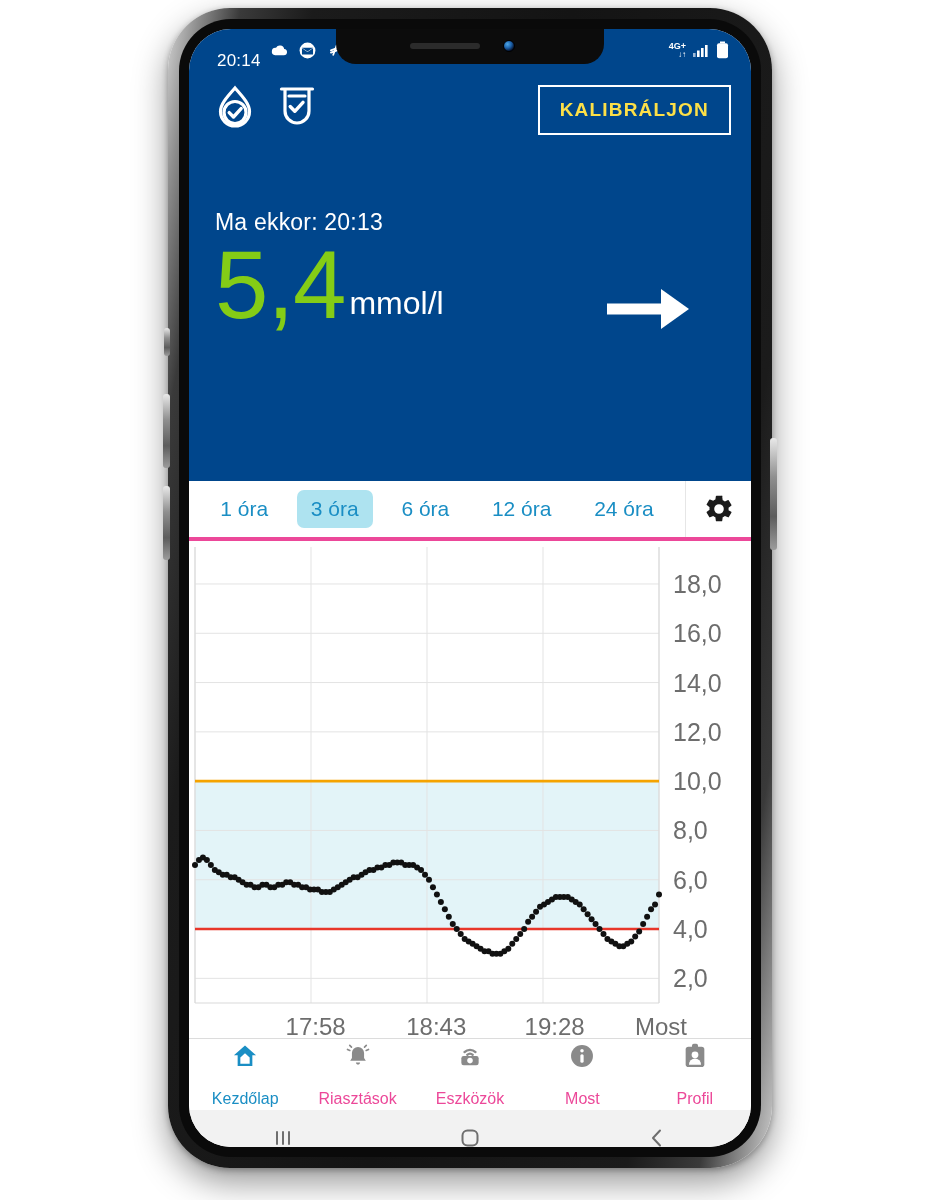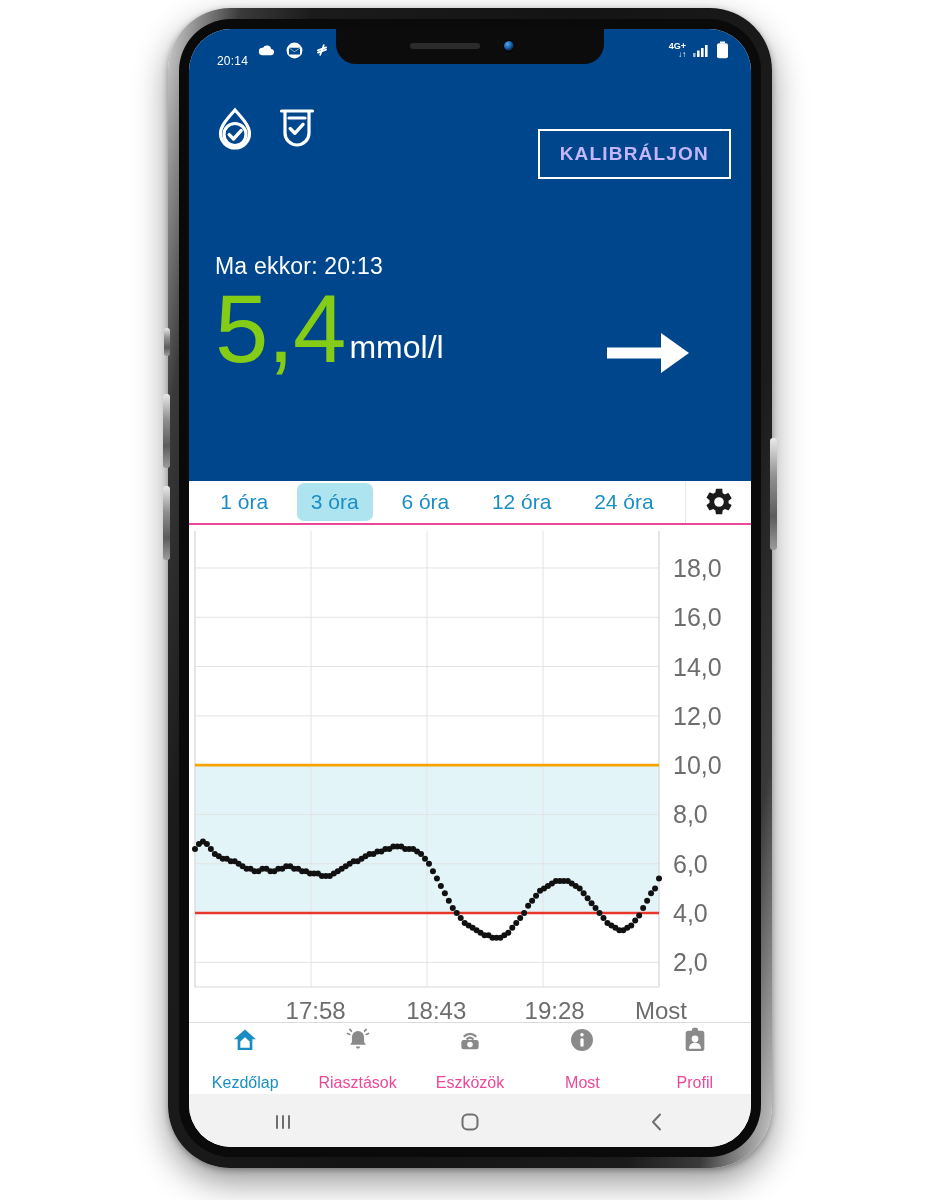--- a/index.html
+++ b/index.html
@@ -101,44 +101,43 @@
 
   .statusbar {
     height: 42px;
     display: flex;
     align-items: center;
     padding: 0 22px 0 28px;
     color: #ffffff;
     font-size: 17px;
   }
   .sb-left { display: flex; align-items: center; gap: 9px; }
-  .sb-time { font-size: 12px; letter-spacing: .2px; margin-top: 22px; }
+  .sb-time { font-size: 17px; letter-spacing: .2px; margin-top: 22px; }
   .sb-right { margin-left: auto; display: flex; align-items: center; gap: 6px; }
   .sb-4g { font-size: 8px; line-height: 1; text-align: right; }
   .sb-4g b { display: block; font-weight: 700; font-size: 9px; }
   .sb-4g i { display: block; font-style: normal; font-size: 8px; }
 
   .header-icons {
     display: flex;
     align-items: center;
     padding: 14px 20px 0 24px;
   }
   .hdr-icon { margin-right: 20px; }
   .calib-btn {
     margin-left: auto;
     border: 2px solid #ffffff;
-    color: #c4b5fd;
+    color: #fde047;
     background: transparent;
     font-family: inherit;
     font-size: 19px;
     font-weight: 700;
     letter-spacing: 1.2px;
     padding: 12px 20px;
     cursor: pointer;
-    margin-top: 44px;
   }
 
   .reading-block { padding: 74px 0 0 26px; position: relative; }
   .reading-when {
     color: #ffffff;
     font-size: 23px;
     letter-spacing: .2px;
   }
   .reading-row {
     display: flex;
@@ -159,25 +158,25 @@
     margin-left: 4px;
   }
   .trend-arrow {
     position: absolute;
     right: 56px;
     top: 146px;
   }
 
   
   .tabs-row {
-    height: 44px;
+    height: 60px;
     background: #ffffff;
     display: flex;
     align-items: flex-end;
-    border-bottom: 2px solid #ec4899;
+    border-bottom: 4px solid #ec4899;
   }
   .tabs-scroll {
     flex: 1;
     display: flex;
     align-items: center;
     justify-content: space-around;
     height: 100%;
     padding: 0 10px;
   }
   .tab {

